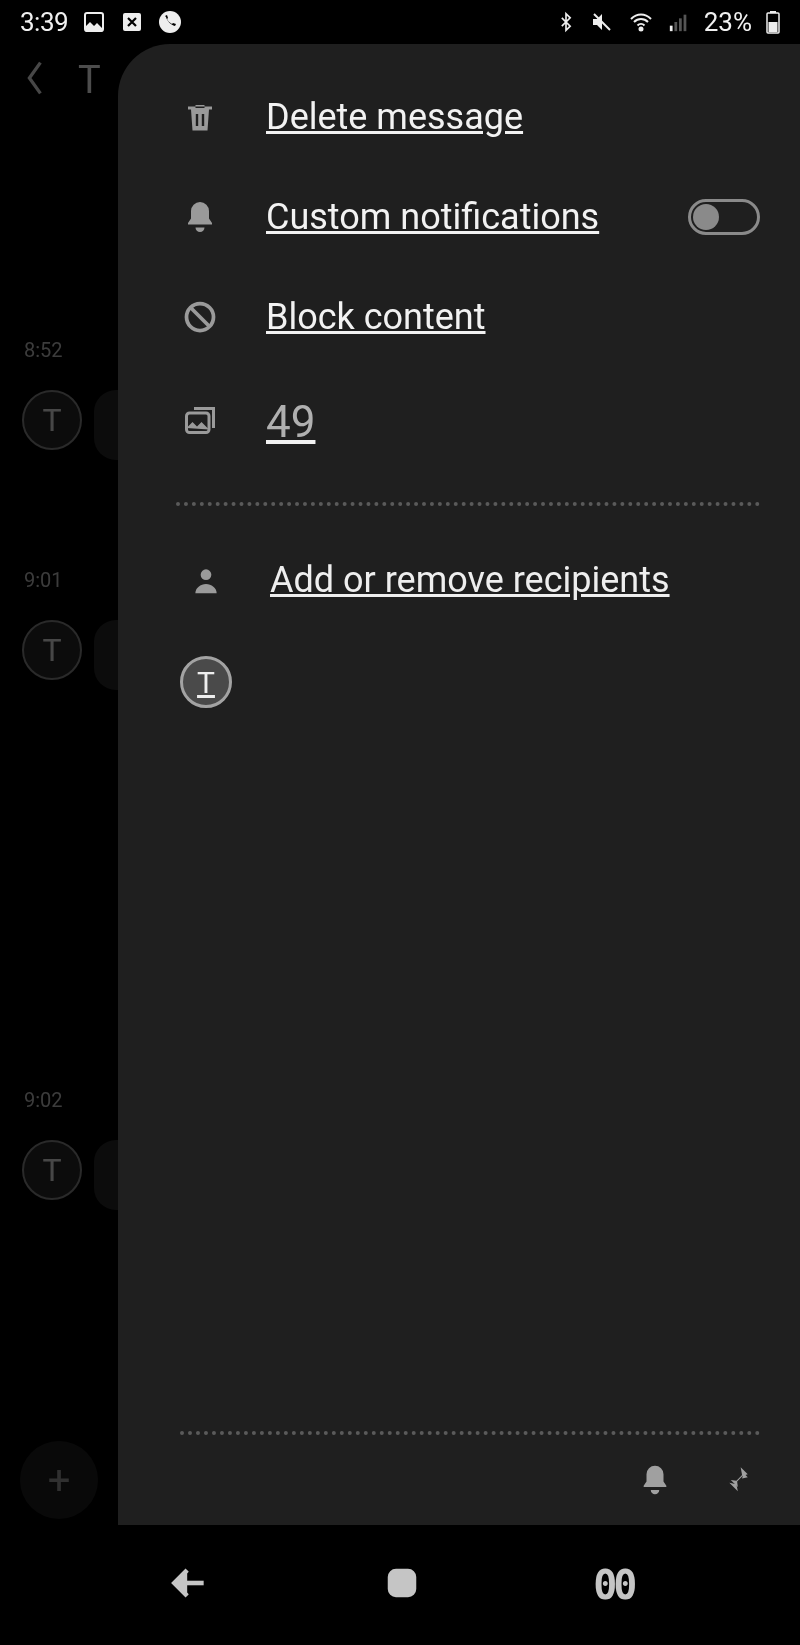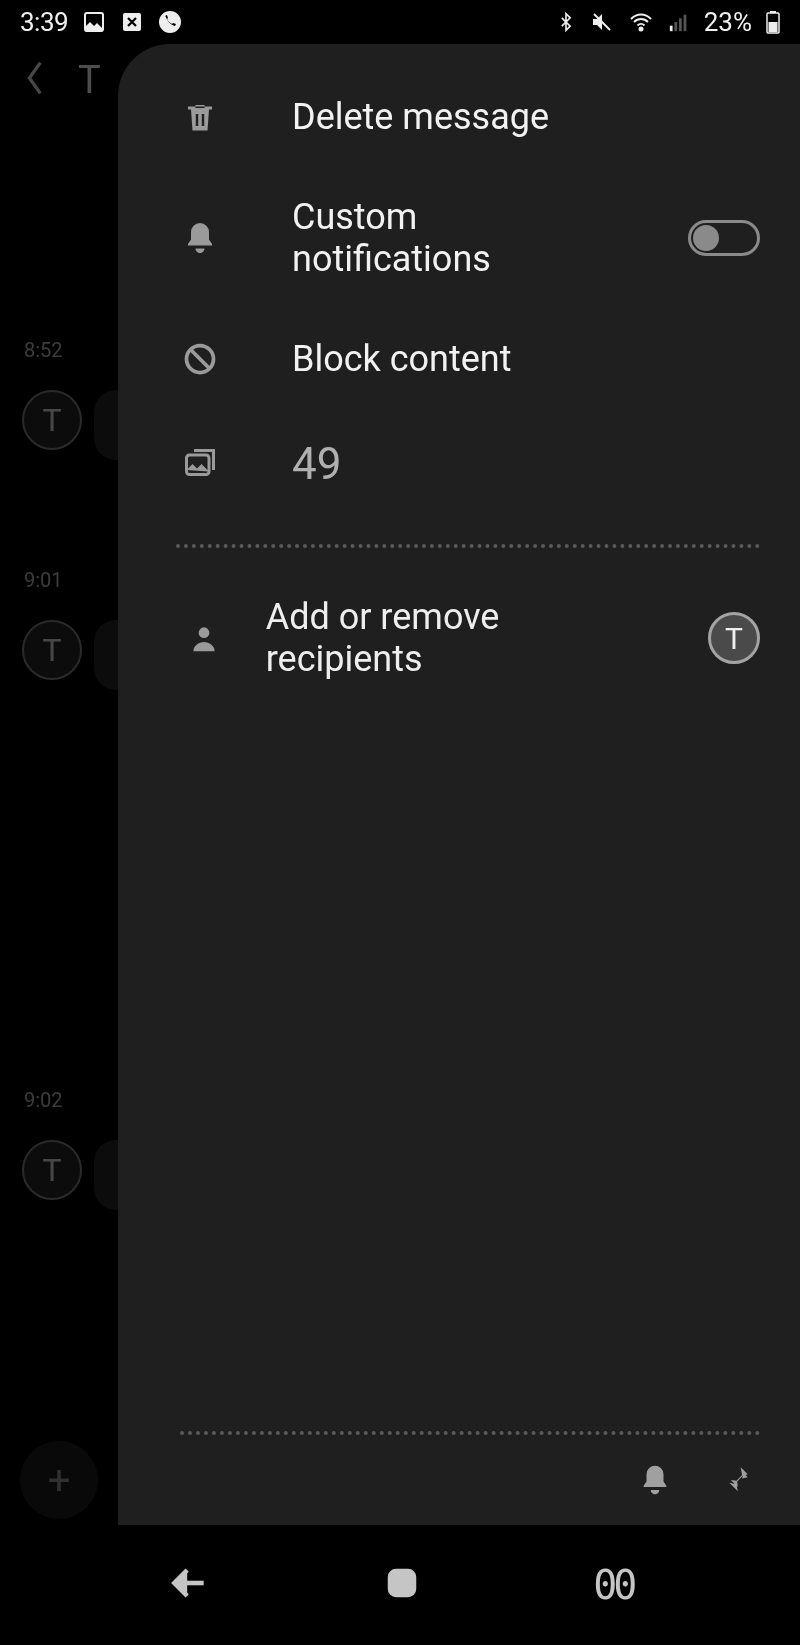--- a/index.html
+++ b/index.html
@@ -104,23 +104,24 @@
     border-top-left-radius: 52px;
     z-index: 3;
     display: flex;
     flex-direction: column;
     padding: 52px 40px 24px 62px;
   }
   .menu-list { display: flex; flex-direction: column; gap: 58px; }
   .menu-item {
     display: flex;
     align-items: center;
-    gap: 72px;
+    gap: 46px;
     font-size: 36px;
     color: #f2f2f2;
+    text-decoration: underline;
   }
   .menu-item .icon-slot {
     width: 40px; height: 40px;
     display: flex; align-items: center; justify-content: center;
   }
   .menu-item .icon-slot svg { width: 36px; height: 36px; fill: #9a9a9a; }
   .menu-label { flex: 1; }
   .menu-trail { color: #b0b0b0; font-size: 44px; padding-right: 4px; }
 
   .toggle {
@@ -137,21 +138,21 @@
     background: #8a8a8a;
     border-radius: 50%;
   }
 
   .dotted-sep {
     margin: 54px 0 48px -4px;
     height: 2px;
     border-top: 4px dotted #5a5a5a;
   }
 
-  .recip-list { display: flex; flex-direction: row; gap: 76px; }
+  .recip-list { display: flex; flex-direction: column; gap: 50px; text-decoration: underline; }
   .recip-row {
     display: flex; align-items: center; gap: 38px;
     font-size: 36px;
   }
   .recip-icon-slot {
     width: 52px; height: 52px;
     display: flex; align-items: center; justify-content: center;
   }
   .recip-avatar {
     width: 52px; height: 52px;
@@ -184,21 +185,21 @@
     justify-content: space-around;
     padding: 0 80px;
     z-index: 6;
   }
   .navbar svg { fill: #c5c5c5; }
   .nav-recents {
     font-family: monospace;
     font-size: 40px;
     letter-spacing: -4px;
     color: #c5c5c5;
-    font-weight: 400;
+    font-weight: 700;
   }
 </style>
 </head>
 <body>
 
 <div class="status-bar">
   <div class="status-left">
     <span class="clock">3:39</span>
     <span>
       <svg viewBox="0 0 24 24" width="24" height="24" fill="#eee">

